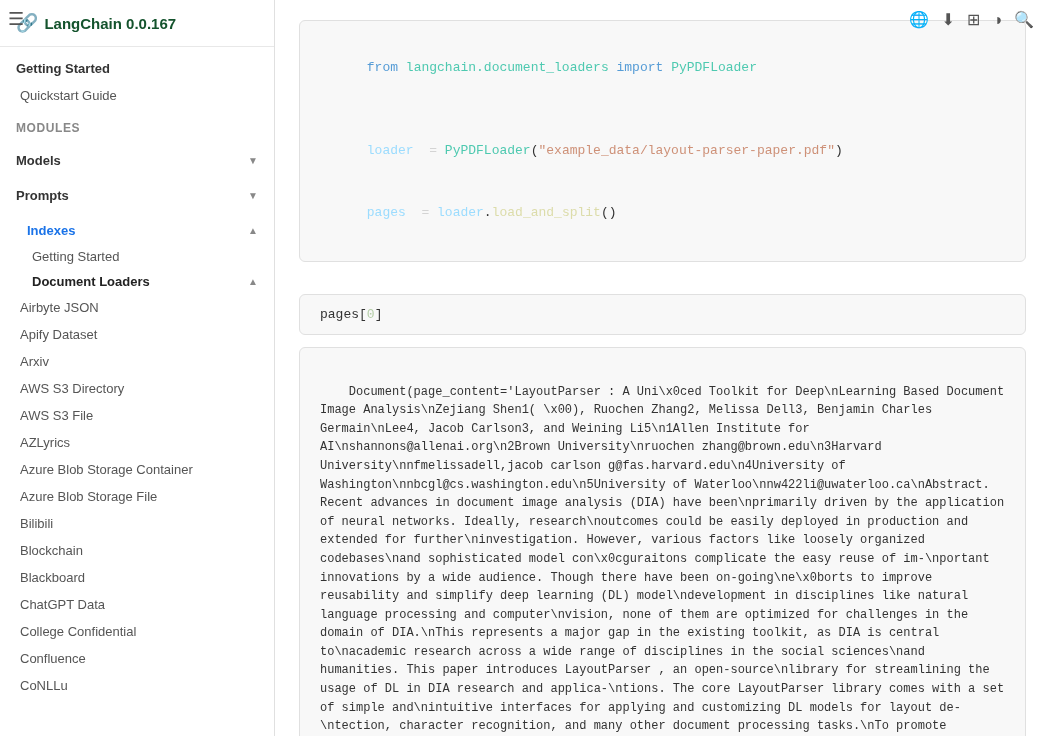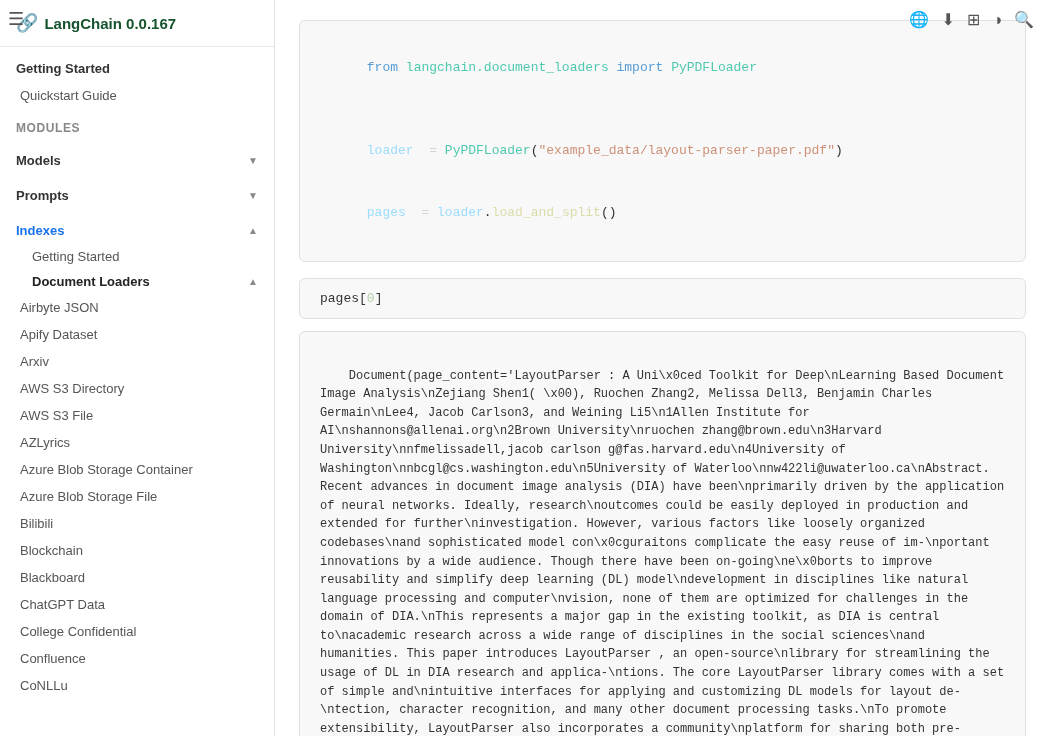--- a/index.html
+++ b/index.html
@@ -112,21 +112,21 @@
       overflow-y: auto;
       background: #fff;
       padding: 20px 24px;
     }
 
     .code-block {
       background: #f8f8f8;
       border: 1px solid #e0e0e0;
       border-radius: 6px;
       padding: 16px 20px;
-      margin-bottom: 16px;
+      margin-bottom: 32px;
       font-family: 'Courier New', Courier, monospace;
       font-size: 13px;
       line-height: 1.6;
       color: #333;
     }
 
     .code-line {
       display: block;
       white-space: pre;
     }
@@ -219,21 +219,21 @@
   <div class="sidebar-section-label top-item">
     <span>Models</span>
     <span class="chevron">▼</span>
   </div>
 
   <div class="sidebar-section-label top-item">
     <span>Prompts</span>
     <span class="chevron">▼</span>
   </div>
 
-  <div class="sidebar-section-label top-item" style="color:#1a73e8;">
+  <div class="sidebar-section-label top-item" style="color:#1a73e8;margin-left:11px;">
     <span>Indexes</span>
     <span class="chevron">▲</span>
   </div>
 
   <div class="sidebar-sub-item">
     <span>Getting Started</span>
   </div>
 
   <div class="sidebar-sub-item active-parent">
     <span>Document Loaders</span>

